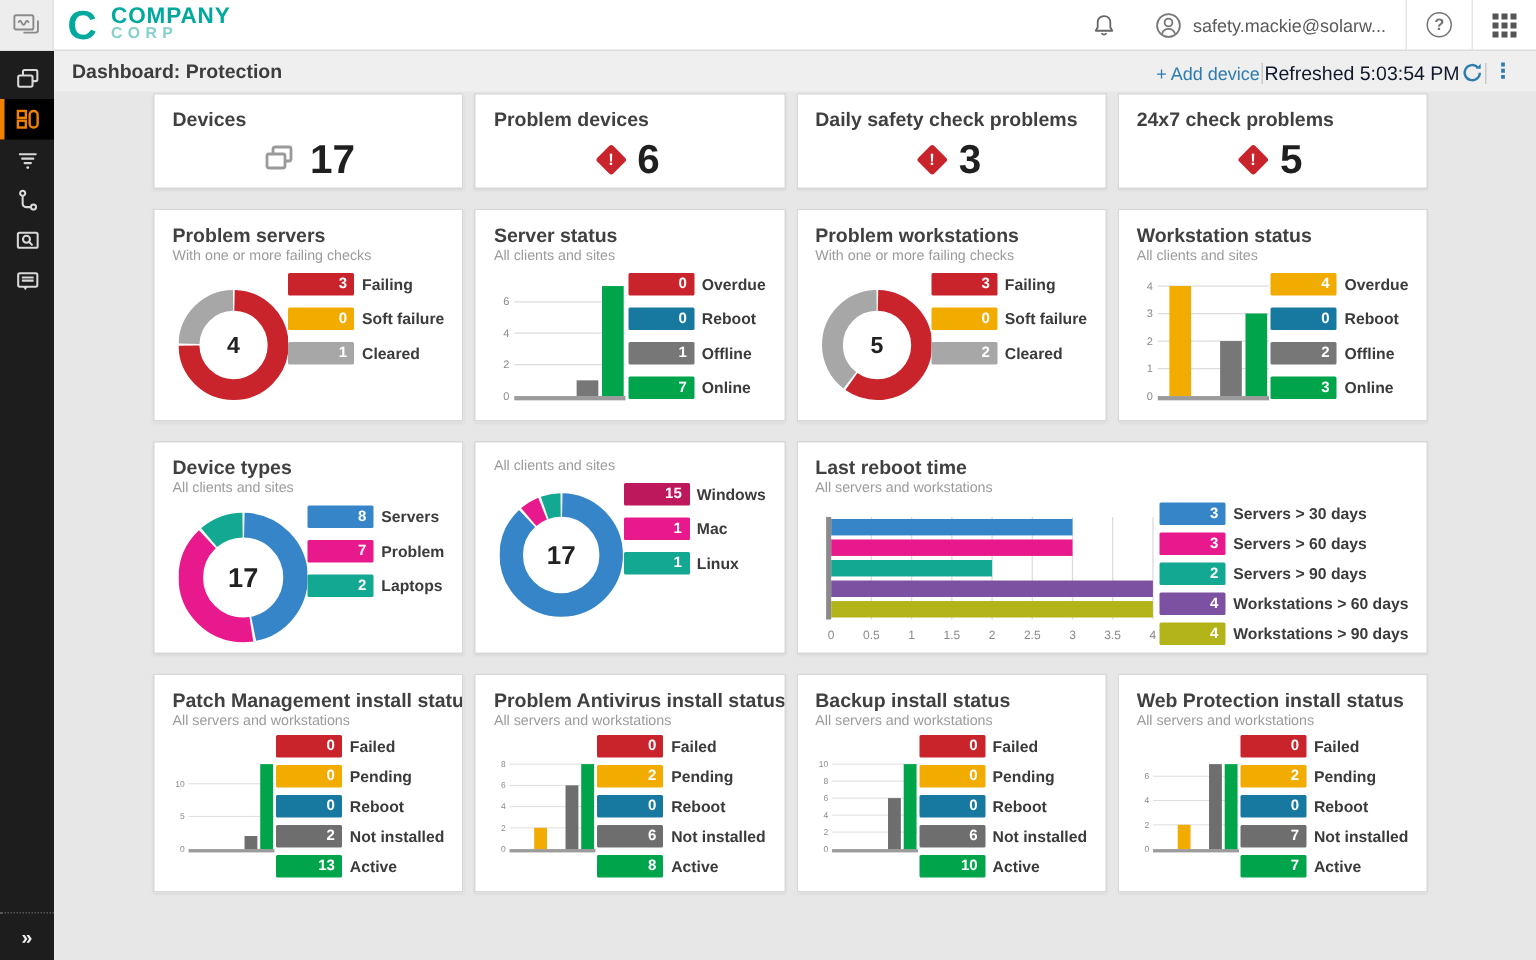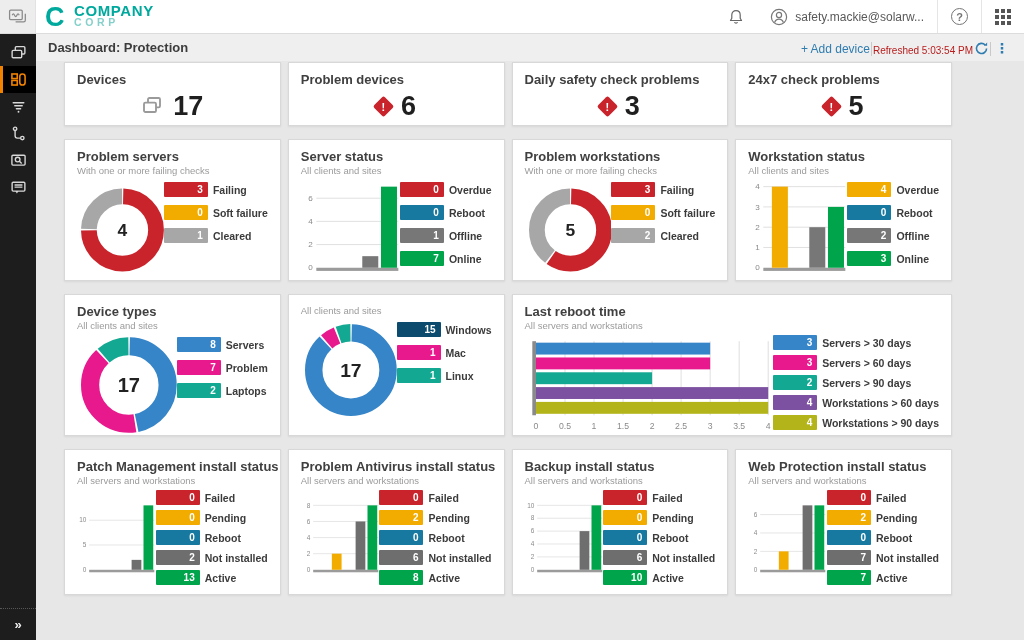--- a/index.html
+++ b/index.html
@@ -28,26 +28,26 @@
   .side-item{height:27px;display:flex;align-items:center;justify-content:center;border-left:3px solid transparent;padding-right:3px;cursor:pointer}
   .side-item.active{background:#000;border-left-color:#f08200}
   .side-expand{margin-top:auto;height:32px;border-top:1px dotted #565656;display:flex;align-items:center;justify-content:center;color:#f0f0f0;font-size:13px;font-weight:700;cursor:pointer}
 
   
   .pagehead{position:absolute;top:34px;left:36px;right:0;height:27px;background:#efefef;display:flex;align-items:center;padding:0 12px;z-index:3}
   .page-title{font-size:13px;font-weight:700;color:#3c3c3c}
   .ph-right{margin-left:auto;display:flex;align-items:flex-end;gap:1px}
   .add-device{color:#2e7cb0;font-size:12px;cursor:pointer}
   .vdiv{width:1px;height:14px;background:#c9c9c9}
-  .refreshed{color:#b91c1c;font-size:10px}
+  .refreshed{color:#0f172a;font-size:13px}
   .refresh-icon{display:flex;align-items:center;cursor:pointer}
   .kebab{color:#2e7cb0;font-weight:700;font-size:14px;cursor:pointer;padding:0 3px}
 
   
-  .content{position:absolute;top:61px;left:36px;right:0;bottom:0;padding:1px 72px 0 28px}
+  .content{position:absolute;top:61px;left:36px;right:0;bottom:0;padding:1px 72px 0 66px}
   .grid{display:grid;grid-template-columns:repeat(4,1fr);grid-template-rows:64px 142px 142px 146px;column-gap:7px;row-gap:13px}
   .card{background:#fff;border:1px solid #d8d8d8;box-shadow:0 1px 2px rgba(0,0,0,.07);padding:9px 12px;overflow:hidden;cursor:pointer}
   .card.span2{grid-column:span 2}
   .card-title{font-size:13px;font-weight:700;color:#404040;line-height:15px;white-space:nowrap}
   .card-sub{font-size:9.5px;color:#9b9b9b;margin-top:1px}
   .stat-body{display:flex;align-items:center;justify-content:center;gap:10px;margin-top:4px}
   .stat-value{font-size:27px;font-weight:700;color:#1f1f1f;line-height:30px}
   .diamond{width:15px;height:15px;background:#c9232b;transform:rotate(45deg);border-radius:2px;display:flex;align-items:center;justify-content:center;flex:none}
   .diamond span{transform:rotate(-45deg);color:#fff;font-weight:800;font-size:11px}
   .chart-body{display:flex;align-items:flex-start;margin-top:3px}
@@ -386,21 +386,21 @@
         <div class="card-sub">All clients and sites</div>
         <div class="chart-body">
           <svg width="100" height="100" viewBox="0 0 100 100" style="margin:1px 0 0 4px">
             <circle cx="50" cy="50" r="40.5" fill="none" stroke="#3585c8" stroke-width="19" stroke-dasharray="222.73147494774108 254.46900494077323" stroke-dashoffset="-0.9" transform="rotate(-90 50 50)"></circle>
             <circle cx="50" cy="50" r="40.5" fill="none" stroke="#e7198d" stroke-width="19" stroke-dasharray="13.168764996516071 254.46900494077323" stroke-dashoffset="-225.4314749477411" transform="rotate(-90 50 50)"></circle>
             <circle cx="50" cy="50" r="40.5" fill="none" stroke="#13a892" stroke-width="19" stroke-dasharray="13.168764996516071 254.46900494077323" stroke-dashoffset="-240.40023994425715" transform="rotate(-90 50 50)"></circle>
     <text x="50" y="57.5" text-anchor="middle" font-size="21" font-weight="bold" fill="#222">17</text>
           </svg>
           <div class="legend">
             <div class="legend-item">
-        <span class="legend-badge" style="background:#0c4a6e">15</span>
+        <span class="legend-badge" style="background:#be185d">15</span>
         <span class="legend-label">Windows</span>
             </div>
             <div class="legend-item">
         <span class="legend-badge" style="background:#e7198d">1</span>
         <span class="legend-label">Mac</span>
             </div>
             <div class="legend-item">
         <span class="legend-badge" style="background:#13a892">1</span>
         <span class="legend-label">Linux</span>
             </div>

